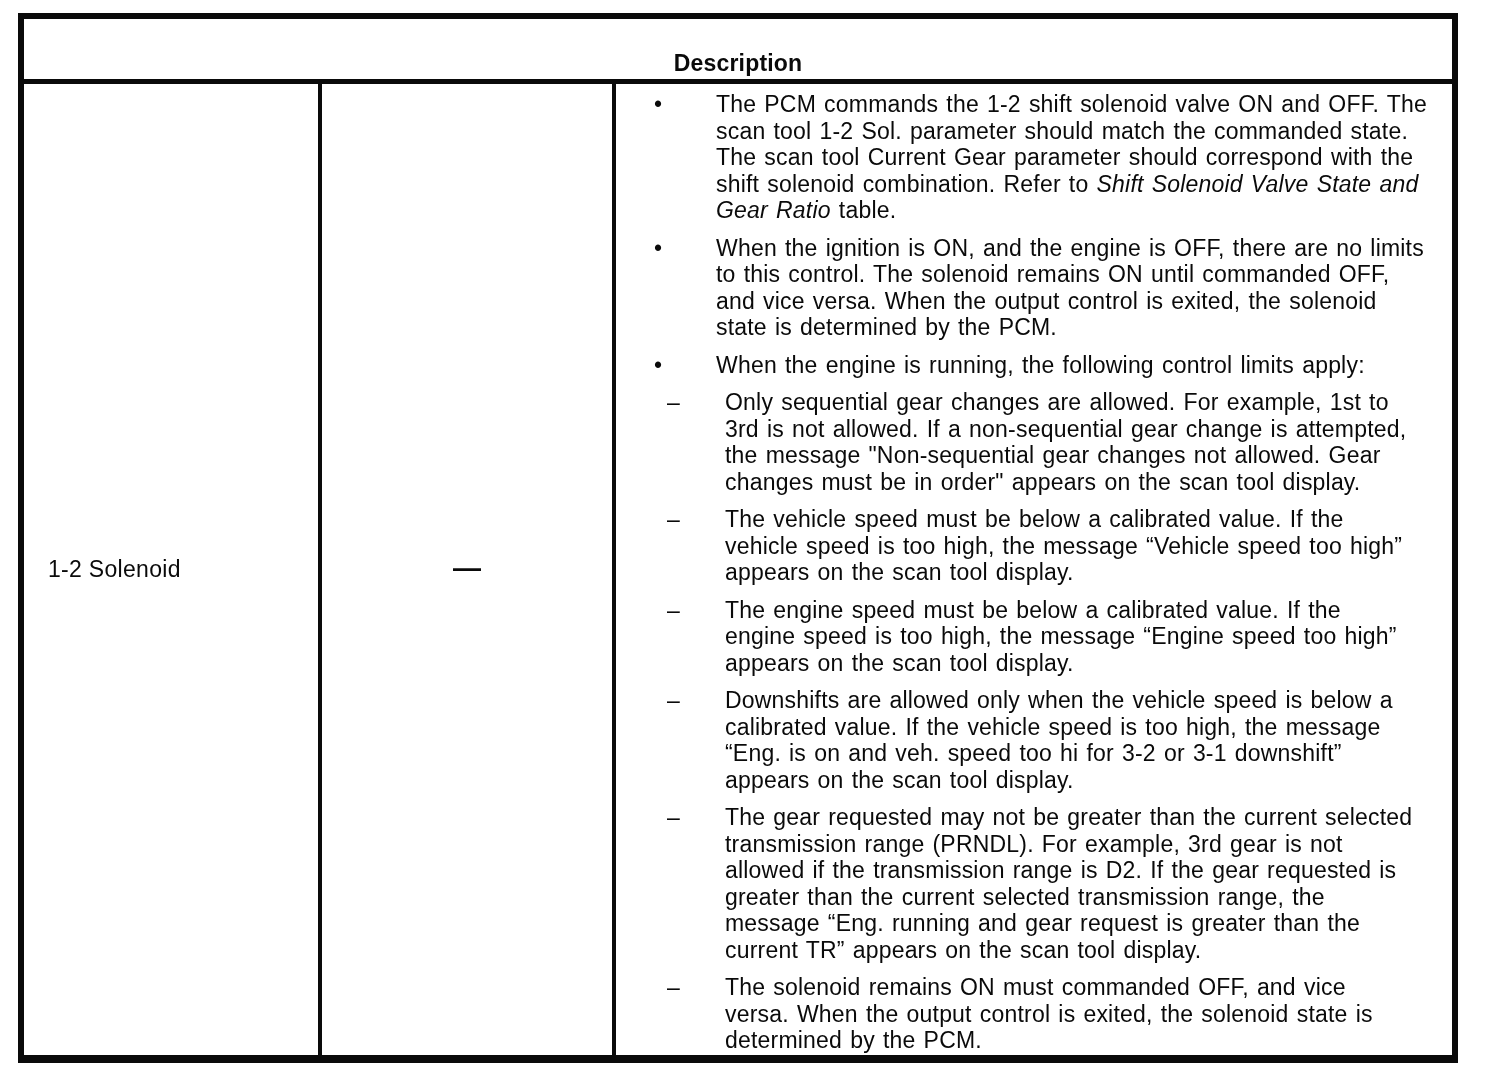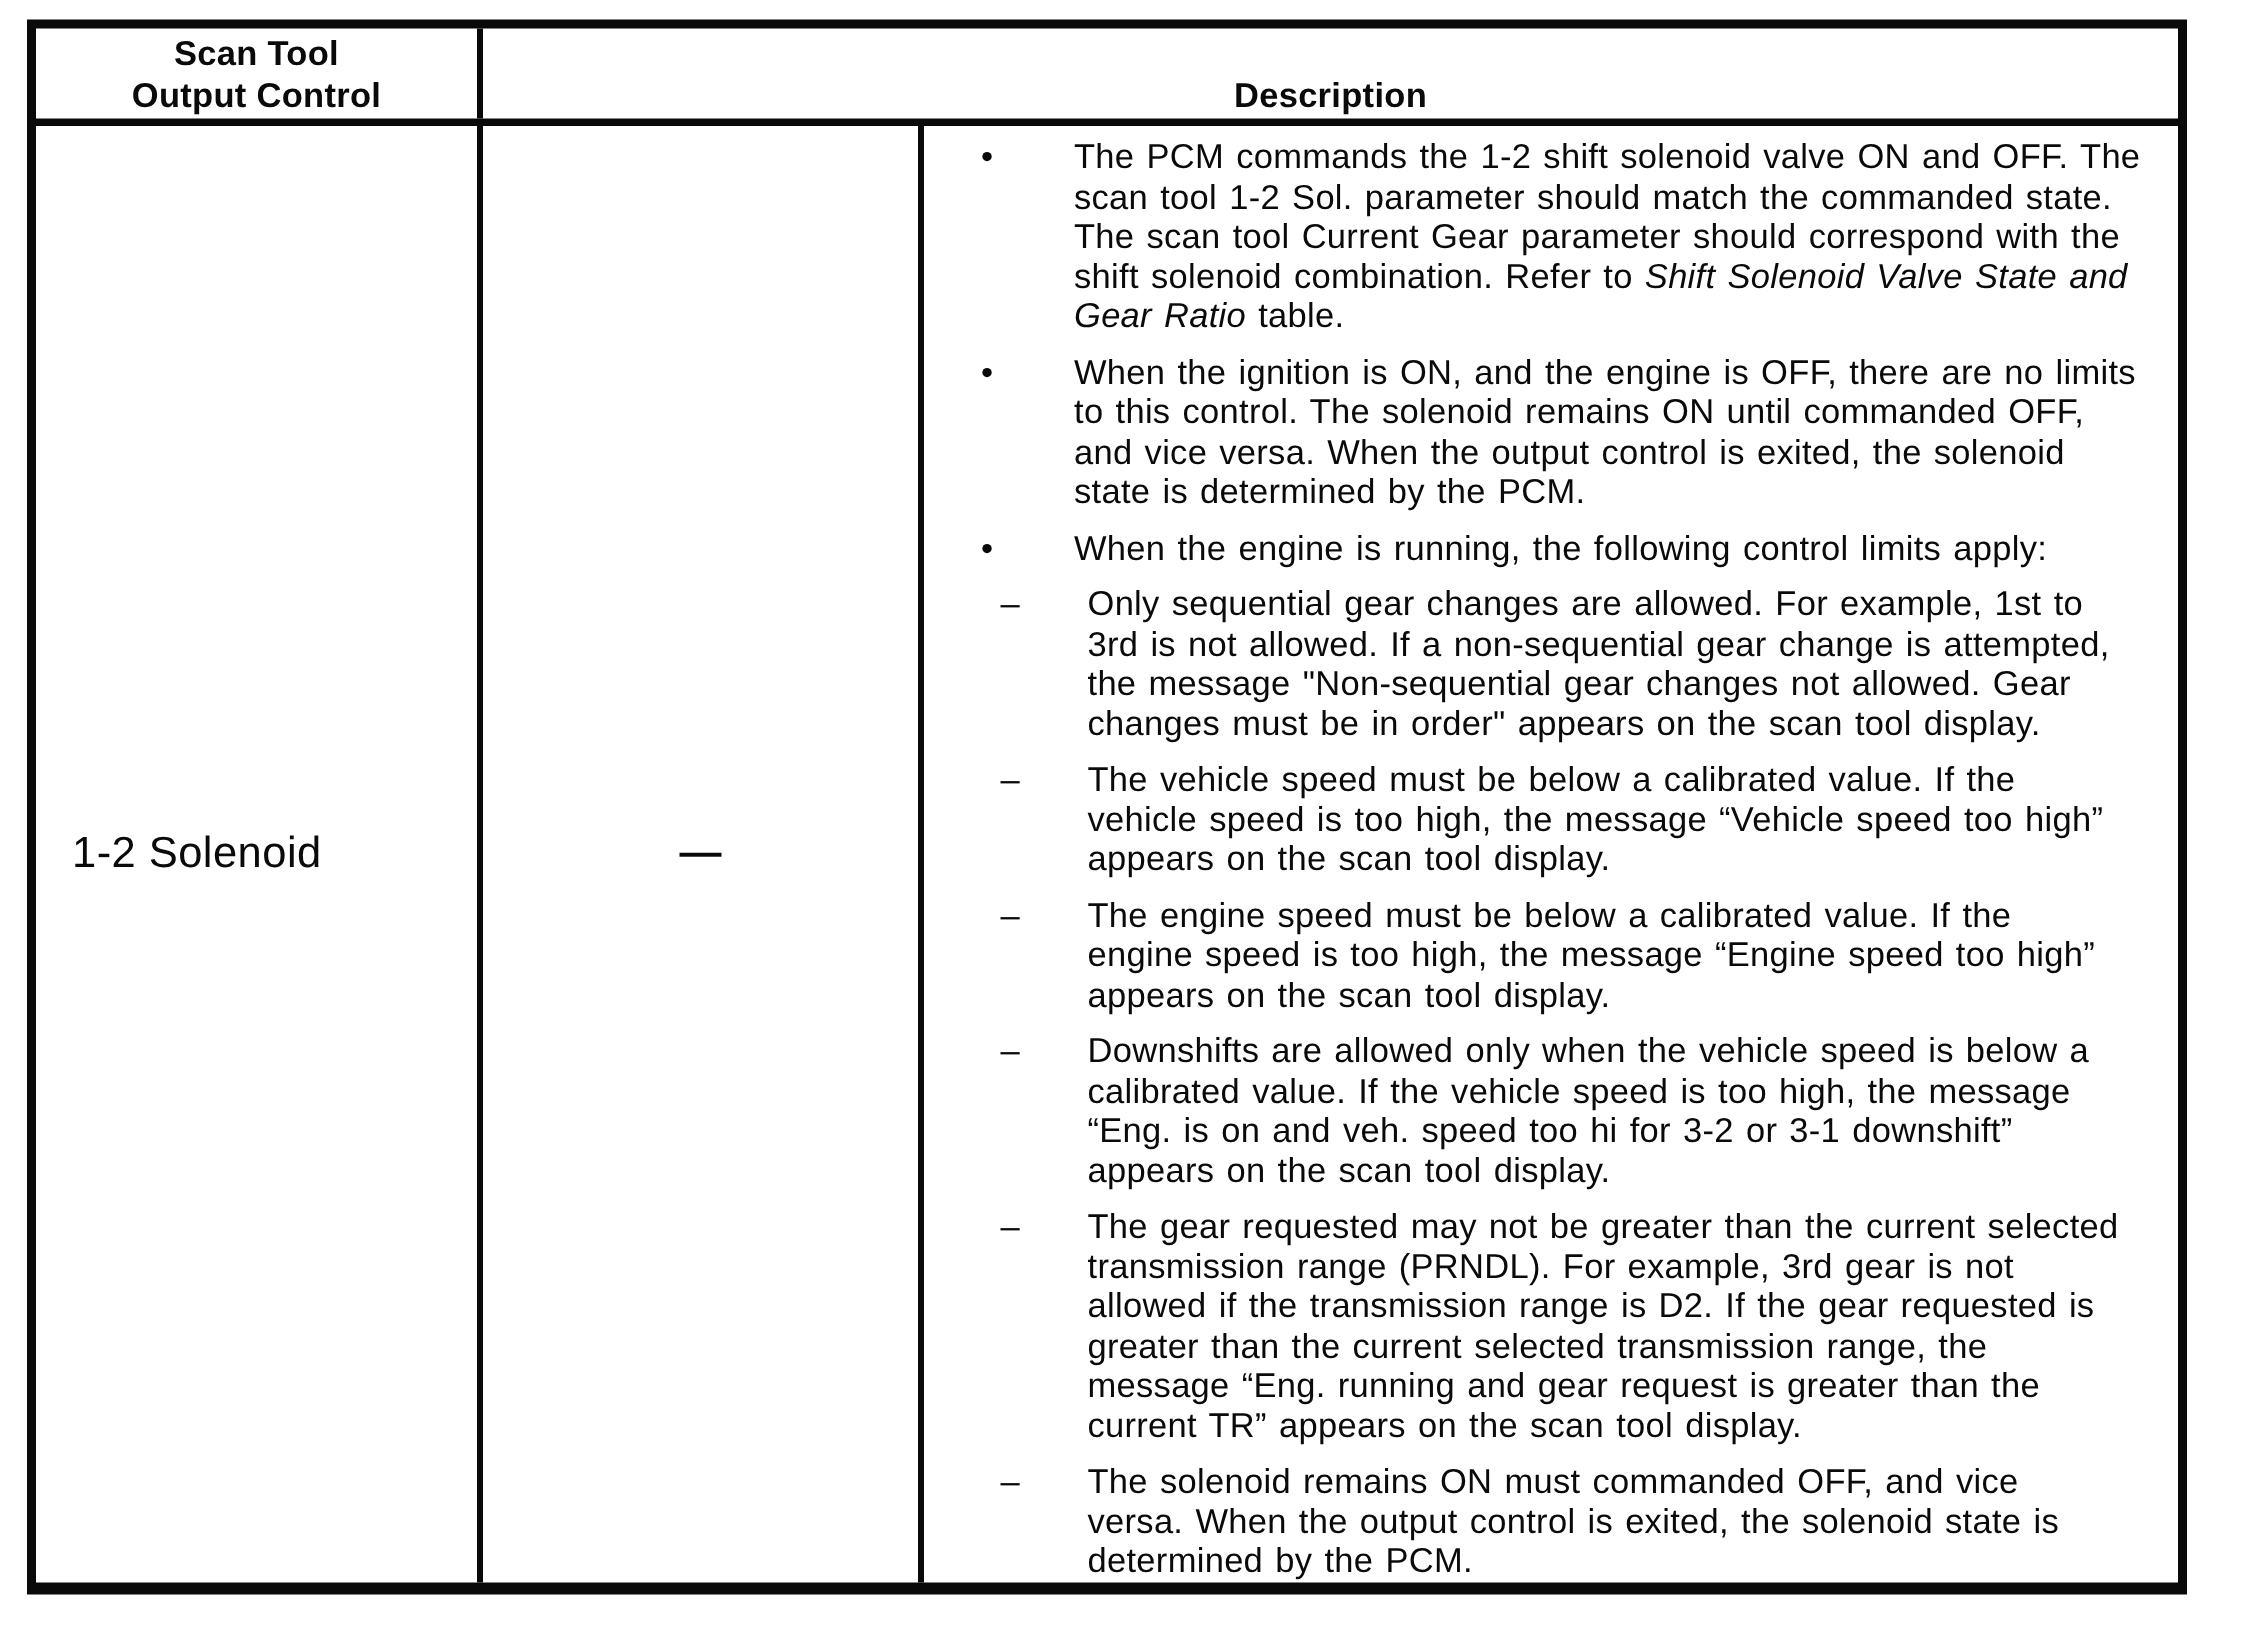--- a/index.html
+++ b/index.html
@@ -37,21 +37,21 @@
   .hcell {
     display:flex; flex-direction:column;
     justify-content:center; align-items:center;
     font-weight:bold; font-size:23px; line-height:28px;
     letter-spacing:0.2px;
   }
   .hline { min-height:28px; white-space:nowrap; text-align:center; }
   .cell-output {
     display:flex; align-items:center;
     padding-left:24px;
-    font-size:29px; letter-spacing:0.3px;
+    font-size:23px; letter-spacing:0.3px;
   }
   .cell-menu {
     display:flex; align-items:center; justify-content:center;
     font-size:28px; font-weight:bold;
     padding-bottom:4px;
   }
   .cell-desc {
     padding:5px 6px 0 38px;
     font-size:23px; line-height:26.5px;
     letter-spacing:0.2px; word-spacing:1.5px;
@@ -63,24 +63,20 @@
   .para.sub .marker { flex:0 0 26px; }
   .ptext { flex:1 1 auto; white-space:pre-wrap;margin-left:32px; }
   .ptext i { font-style:italic; }
 </style>
 </head>
 <body>
 
 <div class="doc-table">
 
   <div class="header-row">
-    <div class="hcell c1">
-      <div class="hline">Scan Tool</div>
-      <div class="hline">Output Control</div>
-    </div>
     <div class="hcell c3">
       <div class="hline"></div>
       <div class="hline">Description</div>
     </div>
   </div>
 
   <div class="body-row">
 
     <div class="cell-output c1">
       <span>1-2 Solenoid</span>

